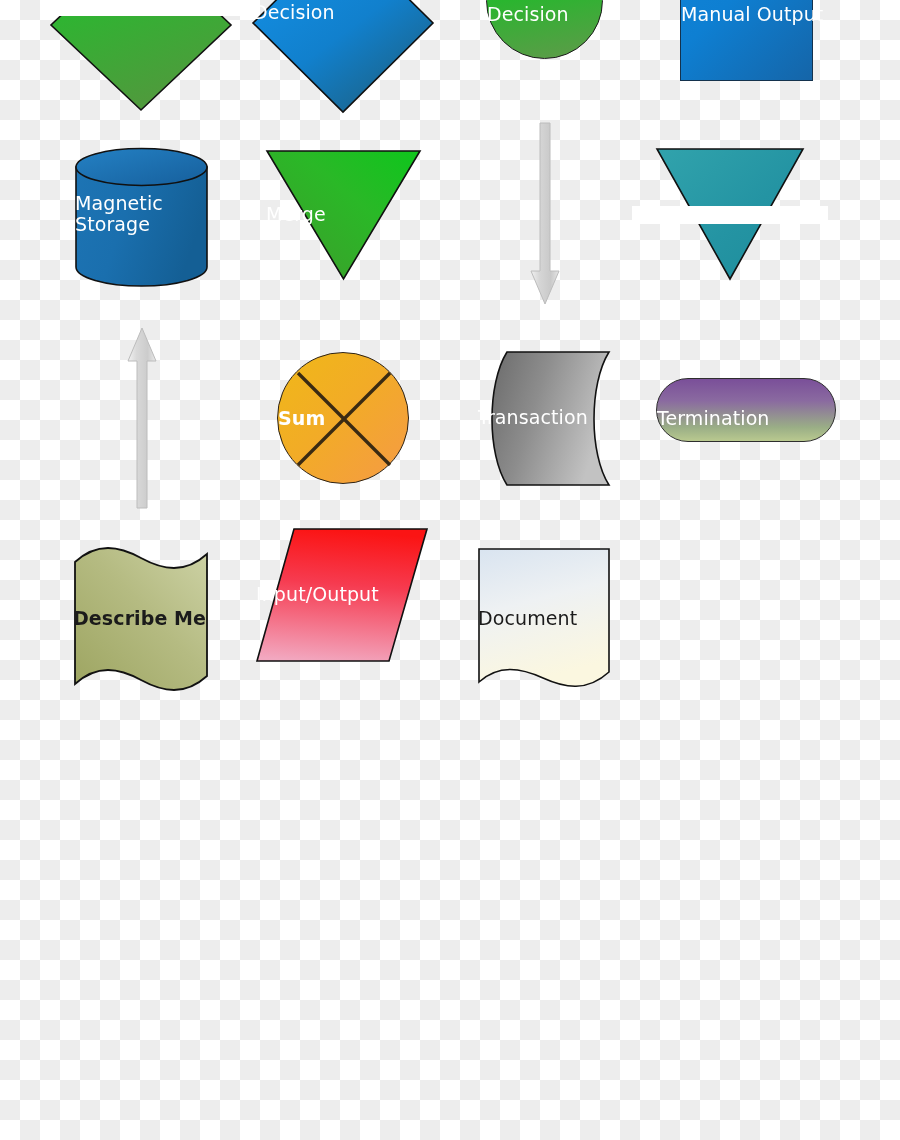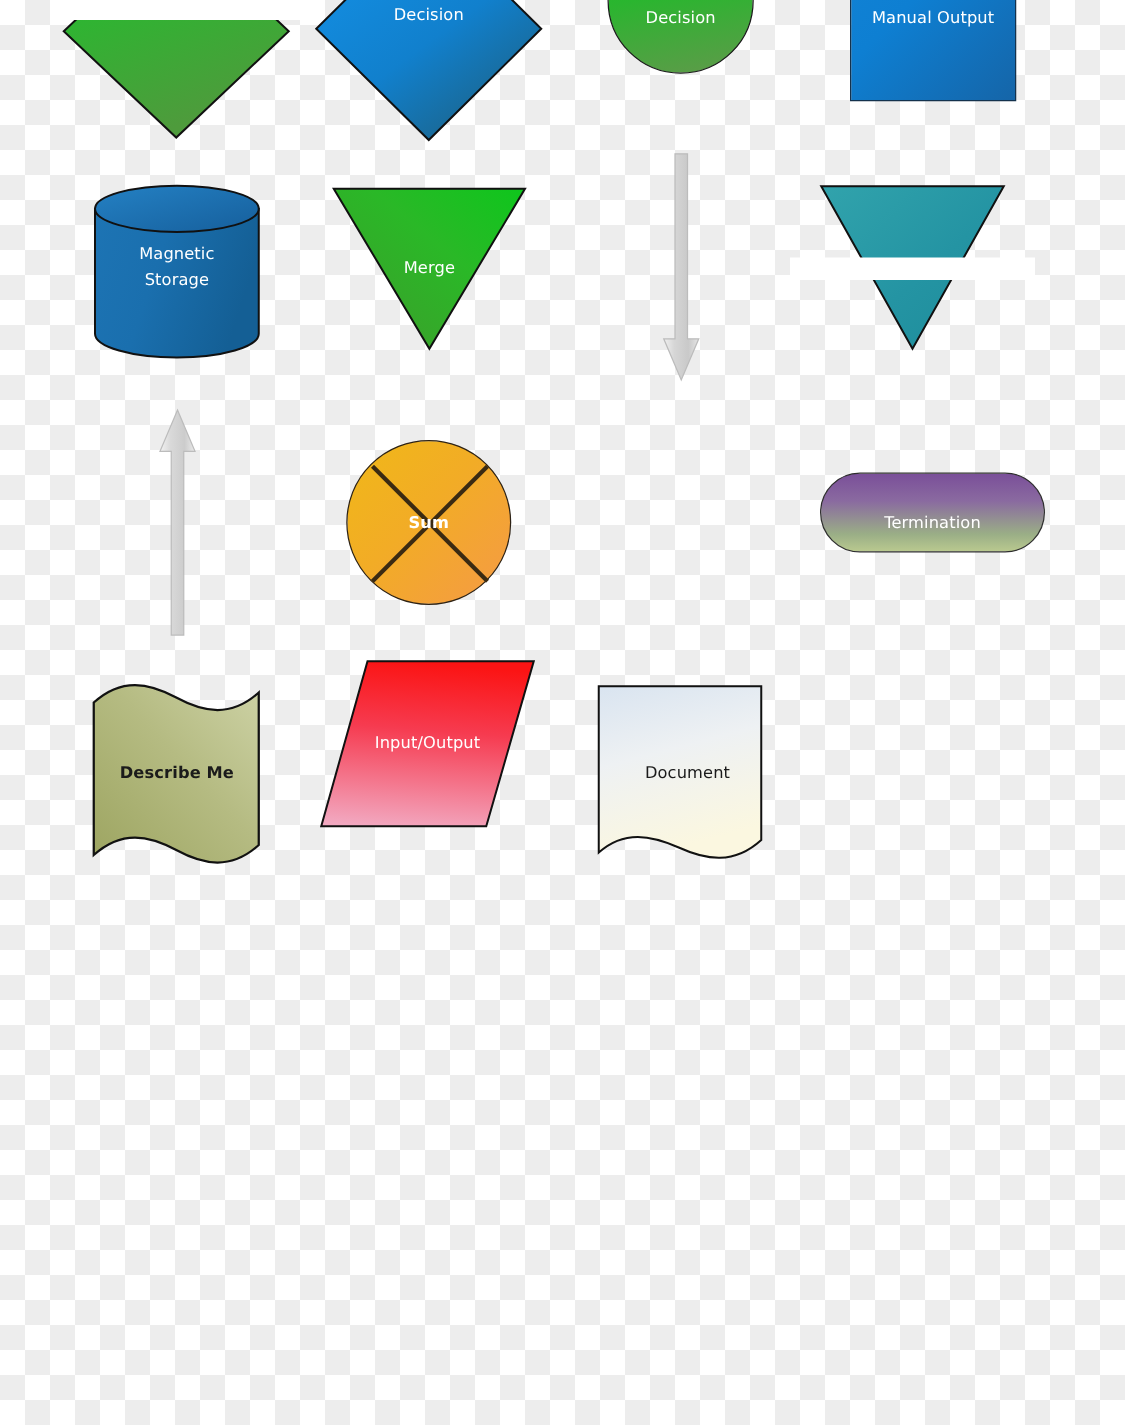--- a/index.html
+++ b/index.html
@@ -28,23 +28,22 @@
 
   .shape {
     position: absolute;
     box-sizing: border-box;
   }
 
   .label {
     position: absolute;
     left: 0;
     right: 0;
-    text-align: center;
     color: #ffffff;
-    font-size: 13px;
+    font-size: 19px;
     line-height: 21px;
     letter-spacing: 0.1px;
     white-space: pre;
     pointer-events: none;
   }
   .label.dark {
     color: #1b1b1b;
   }
   .label.bold {
     font-weight: bold;
@@ -205,20 +204,33 @@
   </div>
 
   <div class="shape" id="sum-shape">
     <svg width="132" height="132" viewBox="0 0 132 132" style="position:absolute;left:0;top:0;">
       <line x1="20" y1="20" x2="112" y2="112" stroke="#3a2a12" stroke-width="3.4"></line>
       <line x1="112" y1="20" x2="20" y2="112" stroke="#3a2a12" stroke-width="3.4"></line>
     </svg>
     <div class="label" style="top:55px;font-weight:bold;">Sum</div>
   </div>
 
+  <div class="shape" id="transaction-shape">
+    <svg width="130" height="137" viewBox="0 0 130 137">
+      <defs>
+        <linearGradient id="gradTransaction" x1="0" y1="0" x2="1" y2="0.35">
+          <stop offset="0%" stop-color="#6b6b6b"></stop>
+          <stop offset="45%" stop-color="#8d8d8d"></stop>
+          <stop offset="100%" stop-color="#c2c2c2"></stop>
+        </linearGradient>
+      </defs>
+      <path d="M27,2 L129,2 C109,34 109,104 129,135 L27,135 C7,104 7,34 27,2 Z" fill="url(#gradTransaction)" stroke="#111111" stroke-width="1.6"></path>
+    </svg>
+    <div class="label" style="top:57px; left:-2px; right:6px;">Transaction</div>
+  </div>
 
   <div class="shape" id="termination-shape">
     <div class="label" style="top:29px;">Termination</div>
   </div>
 
   <div class="shape" id="describe-me-wave-shape">
     <svg width="137" height="142" viewBox="0 0 137 142">
       <defs>
         <linearGradient id="gradWave" x1="0" y1="1" x2="1" y2="0">
           <stop offset="0%" stop-color="#9da561"></stop>

